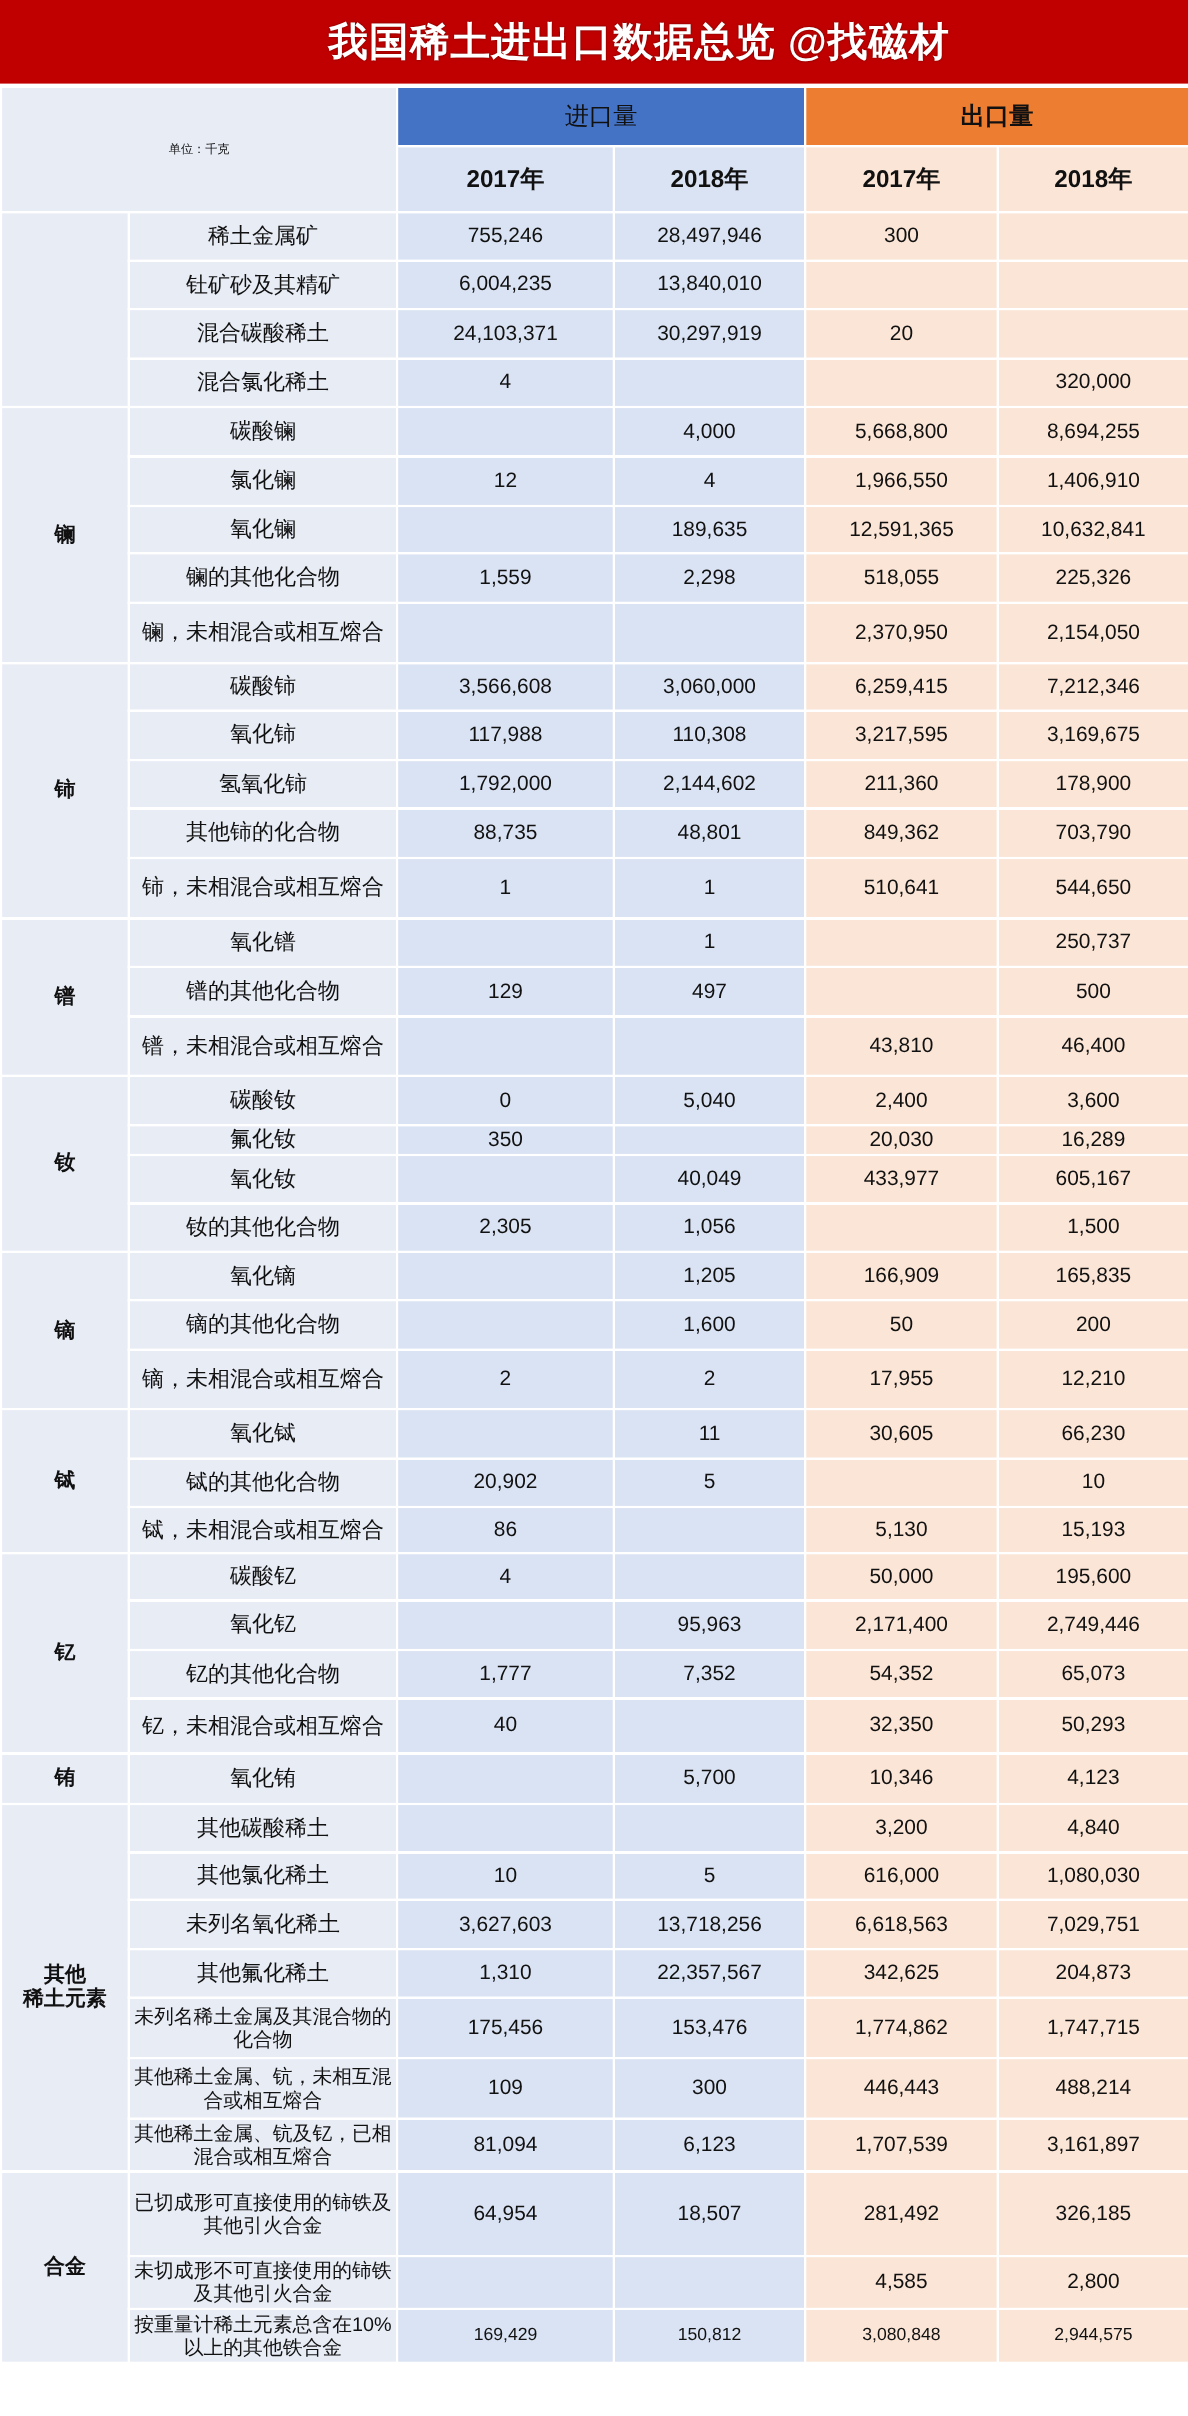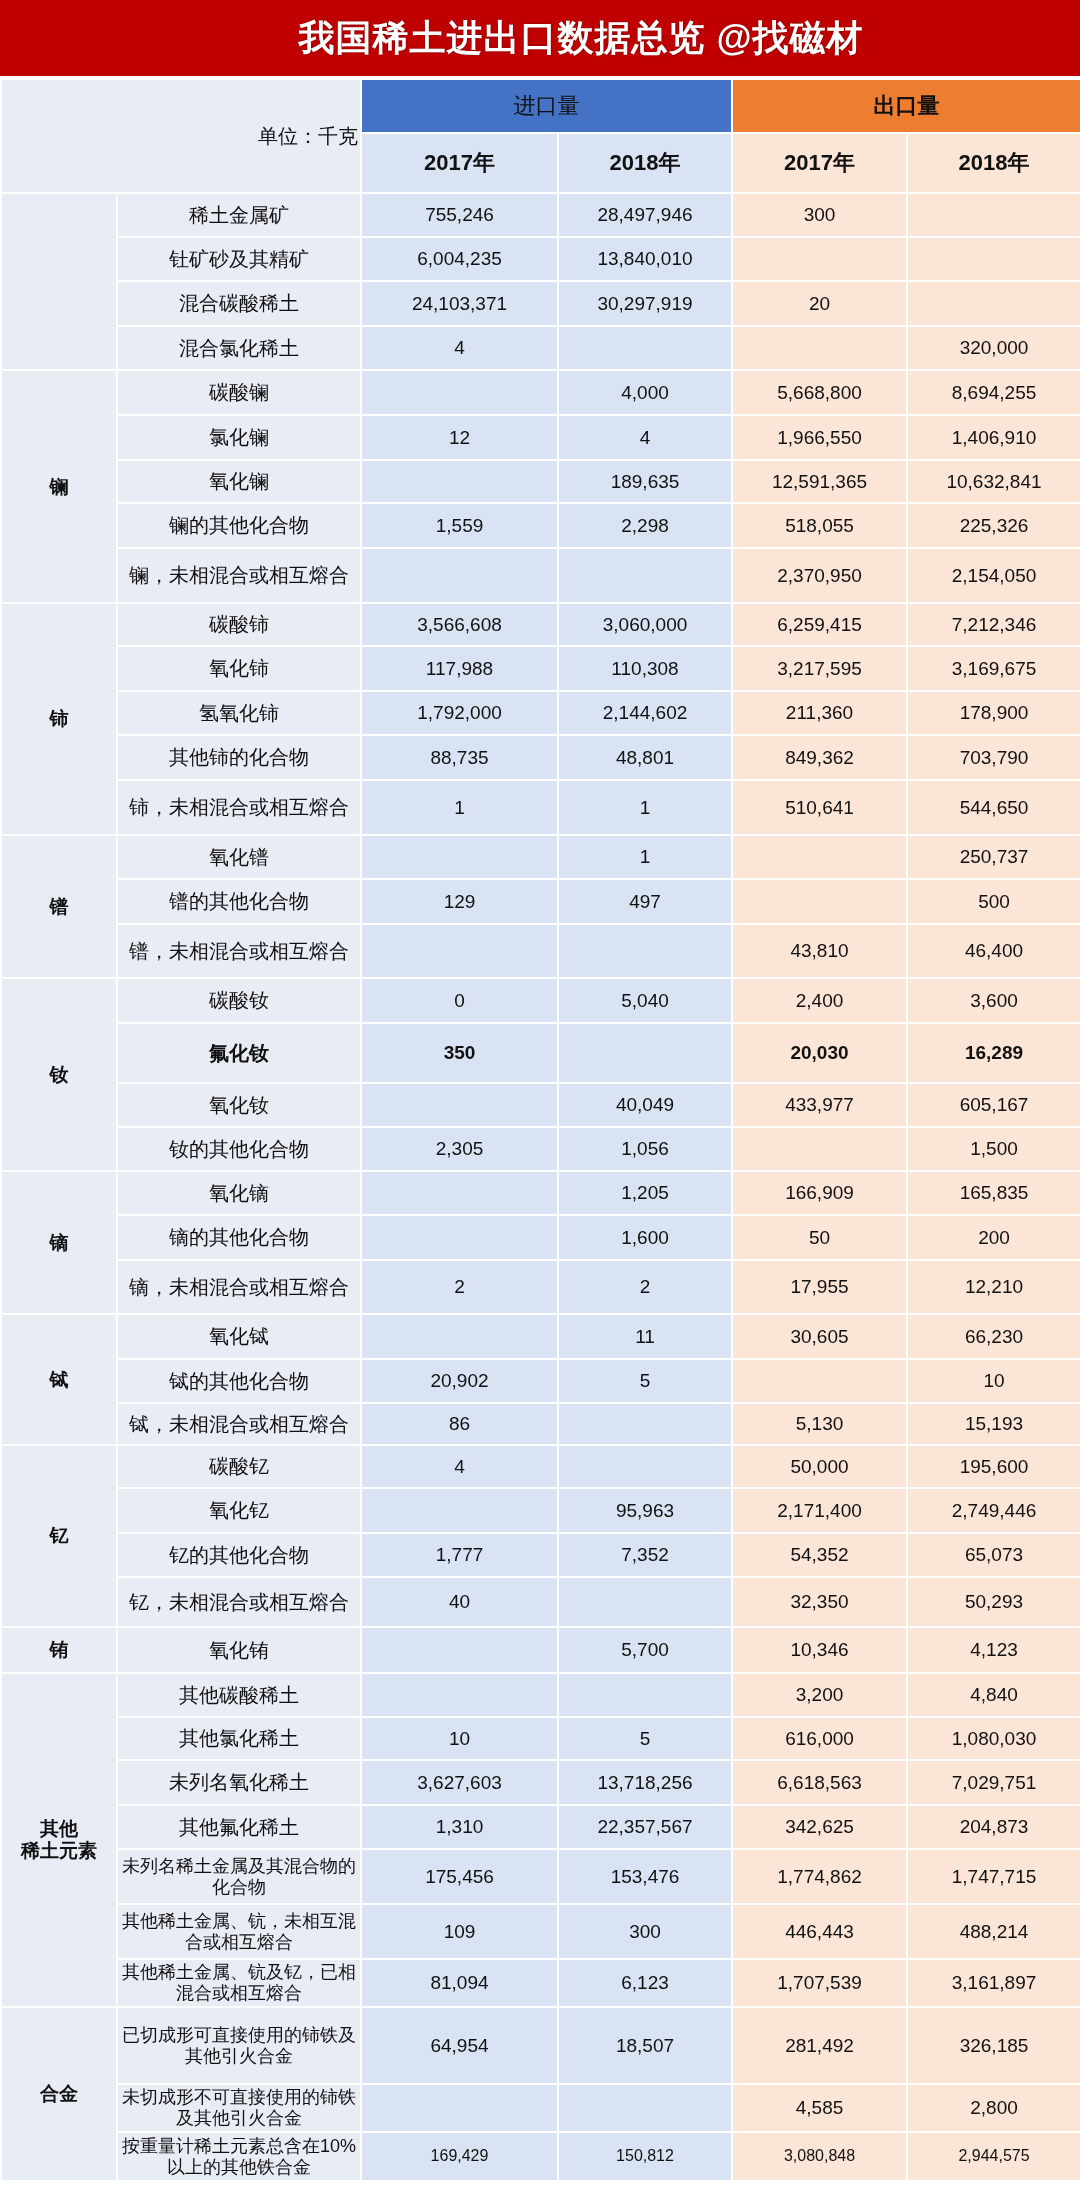--- a/index.html
+++ b/index.html
@@ -7,21 +7,21 @@
   .title { position:absolute; left:0; top:0; width:1080px; height:76px; background:#c00000; color:#fff; font-weight:bold; font-size:36px; display:flex; align-items:center; justify-content:center; text-shadow:0 0 2px #600; letter-spacing:1px;padding-left:41px; }
   table { position:absolute; left:0; top:78px; border-collapse:collapse; table-layout:fixed; width:1080px; }
   td { border:2px solid #ffffff; text-align:center; vertical-align:middle; padding:0 2px; color:#111; font-size:19px; line-height:1.15; overflow:hidden; }
   col.c1 { width:116px; } col.c2 { width:244px; } col.c3 { width:197px; } col.c4 { width:174px; } col.c5 { width:175px; } col.c6 { width:174px; }
   .grey { background:#e8ecf5; }
   .imp { background:#dae3f3; }
   .exp { background:#fbe5d6; }
   .imp-head { background:#4472c4; color:#111; font-size:22px; }
   .exp-head { background:#ed7d31; color:#111; font-size:22px;font-weight:bold; }
   .year { font-weight:bold; font-size:22px; }
-  .unit { text-align:right; font-size:20px; vertical-align:middle; padding-left:2px; }
+  .unit { text-align:center; font-size:11px; vertical-align:middle; padding-left:2px; }
   .group { font-weight:bold; font-size:19px; }
   .name { font-size:20px; }
   .name.small { font-size:18px; }
   .num.small { font-size:16px; }
 </style>
 </head>
 <body>
 
 <div class="title">我国稀土进出口数据总览 @找磁材</div>
 
@@ -170,21 +170,21 @@
         <td class="exp num">46,400</td>
       </tr>
       <tr style="height: 45px;">
         <td class="grey group" rowspan="4" style="white-space: pre-line;">钕</td>
         <td class="grey name">碳酸钕</td>
         <td class="imp num">0</td>
         <td class="imp num">5,040</td>
         <td class="exp num">2,400</td>
         <td class="exp num">3,600</td>
       </tr>
-      <tr style="height: 60px; font-weight: bold;">
+      <tr style="height: 27px;">
         <td class="grey name">氟化钕</td>
         <td class="imp num">350</td>
         <td class="imp num"></td>
         <td class="exp num">20,030</td>
         <td class="exp num">16,289</td>
       </tr>
       <tr style="height: 44px;">
         <td class="grey name">氧化钕</td>
         <td class="imp num"></td>
         <td class="imp num">40,049</td>

